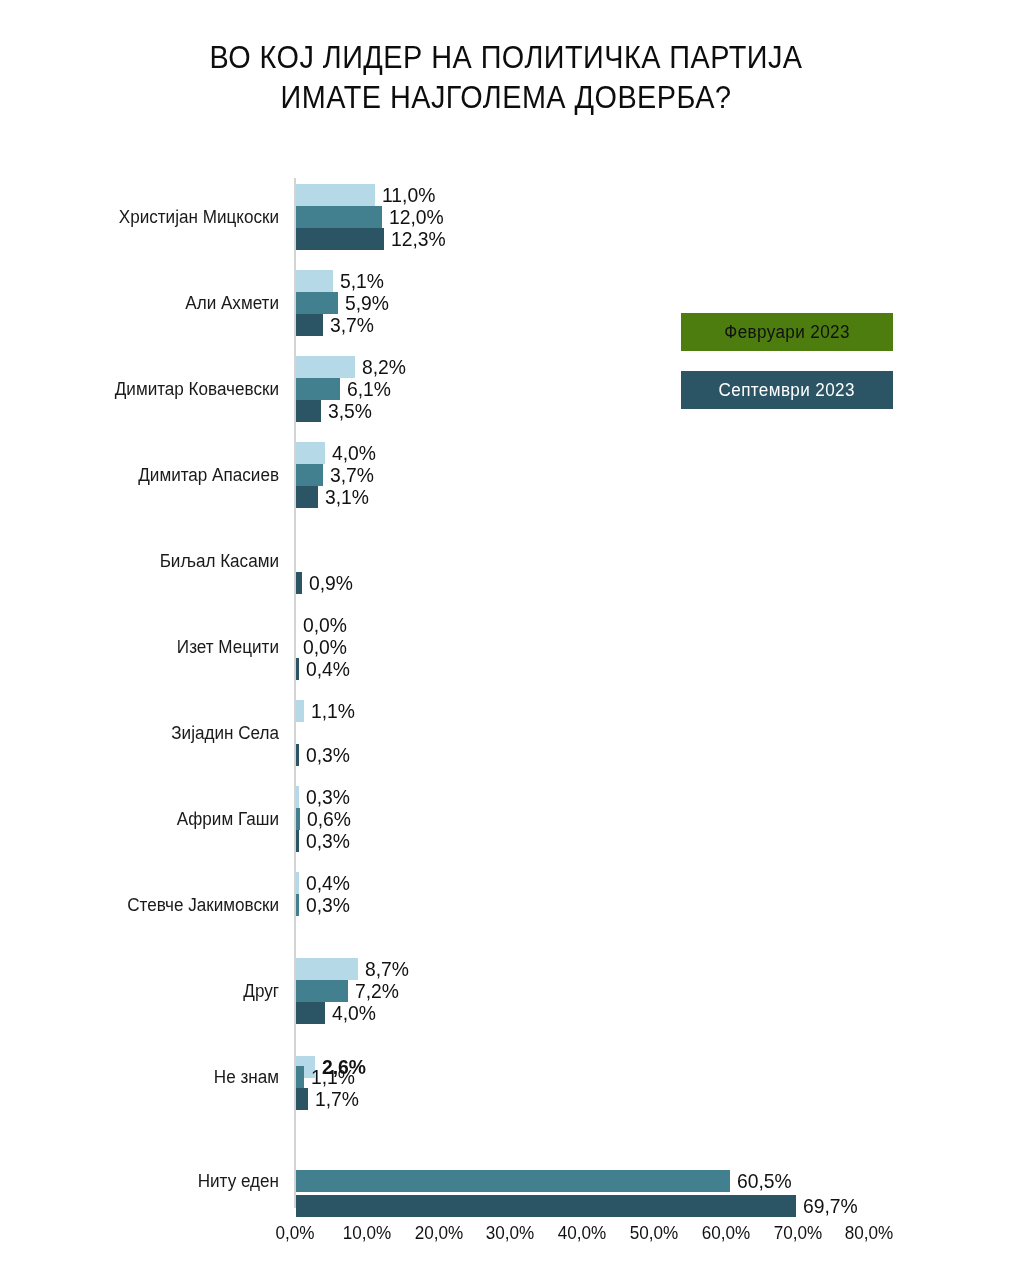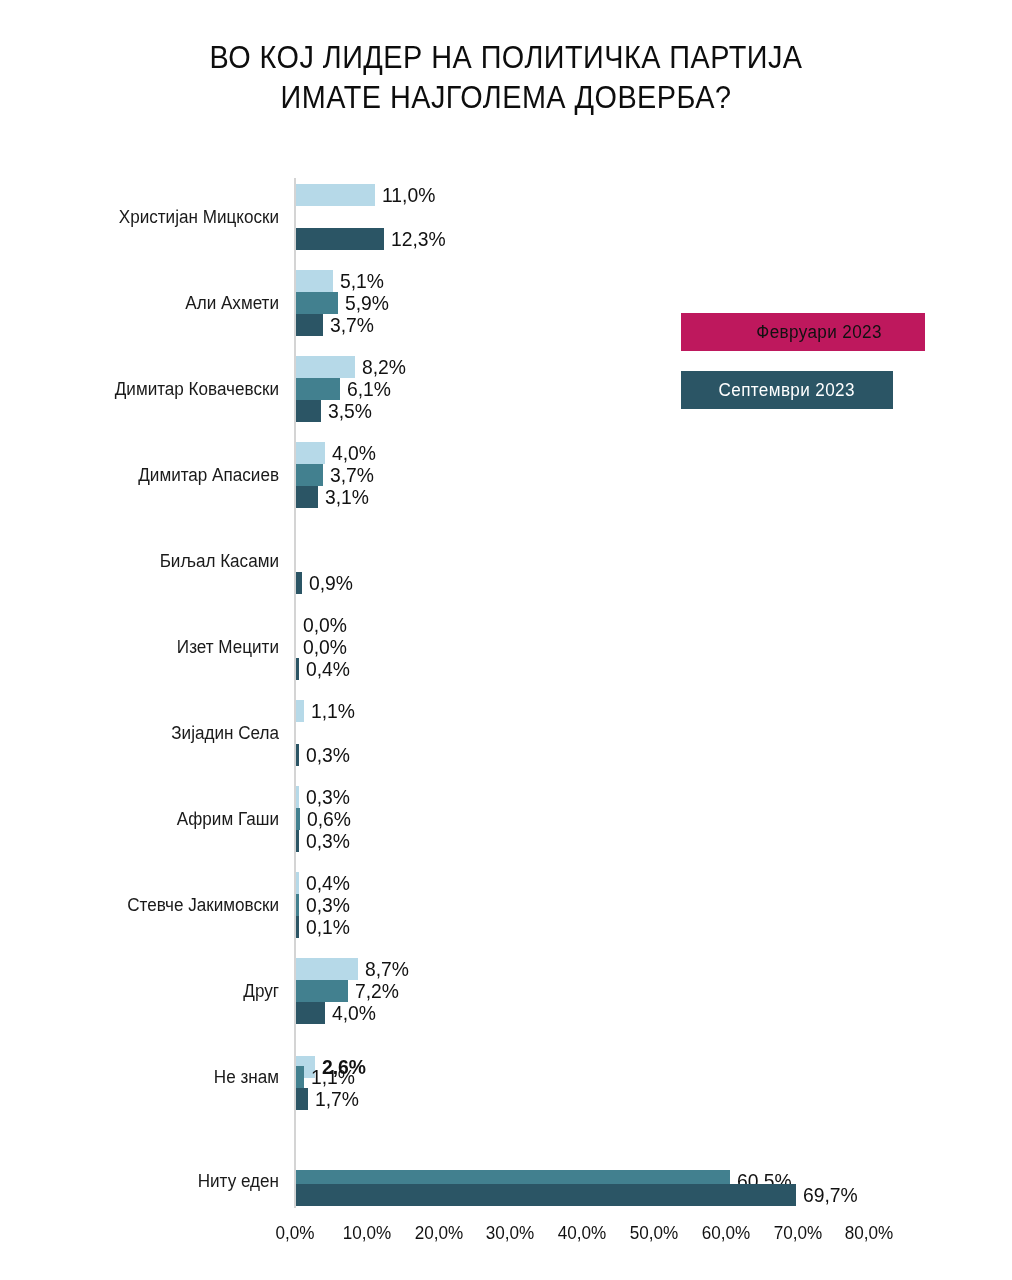--- a/index.html
+++ b/index.html
@@ -136,20 +136,24 @@
 
 <div id="plot">
   <div id="axis-line"></div>
   <div id="bars-container">
       <div class="cat-group" style="top: 184px; height: 66px;">
         <div class="cat-label" style="top: 23px;">Христијан Мицкоски</div>
         <div class="bar-row" style="top: 0px; width: 700px;">
           <div class="bar" style="width: 78.98px; background: rgb(182, 217, 232);"></div>
           <div class="bar-value" style="left: 85.98px;">11,0%</div>
         </div>
+        <div class="bar-row" style="top: 22px; width: 700px;">
+          <div class="bar" style="width: 86.16px; background: rgb(66, 128, 143);"></div>
+          <div class="bar-value" style="left: 93.16px;">12,0%</div>
+        </div>
         <div class="bar-row" style="top: 44px; width: 700px;">
           <div class="bar" style="width: 88.314px; background: rgb(43, 85, 101);"></div>
           <div class="bar-value" style="left: 95.314px;">12,3%</div>
         </div>
       </div>
       <div class="cat-group" style="top: 270px; height: 66px;">
         <div class="cat-label" style="top: 23px;">Али Ахмети</div>
         <div class="bar-row" style="top: 0px; width: 700px;">
           <div class="bar" style="width: 36.618px; background: rgb(182, 217, 232);"></div>
           <div class="bar-value" style="left: 43.618px;">5,1%</div>
@@ -241,24 +245,20 @@
       </div>
       <div class="cat-group" style="top: 872px; height: 66px;">
         <div class="cat-label" style="top: 23px;">Стевче Јакимовски</div>
         <div class="bar-row" style="top: 0px; width: 700px;">
           <div class="bar" style="width: 3px; background: rgb(182, 217, 232);"></div>
           <div class="bar-value" style="left: 10px;">0,4%</div>
         </div>
         <div class="bar-row" style="top: 22px; width: 700px;">
           <div class="bar" style="width: 3px; background: rgb(66, 128, 143);"></div>
           <div class="bar-value" style="left: 10px;">0,3%</div>
-        </div>
-        <div class="bar-row" style="top: 44px; width: 700px;">
-          <div class="bar" style="width: 3px; background: rgb(43, 85, 101);"></div>
-          <div class="bar-value" style="left: 10px;">0,1%</div>
         </div>
       </div>
       <div class="cat-group" style="top: 958px; height: 66px;">
         <div class="cat-label" style="top: 23px;">Друг</div>
         <div class="bar-row" style="top: 0px; width: 700px;">
           <div class="bar" style="width: 62.466px; background: rgb(182, 217, 232);"></div>
           <div class="bar-value" style="left: 69.466px;">8,7%</div>
         </div>
         <div class="bar-row" style="top: 22px; width: 700px;">
           <div class="bar" style="width: 51.696px; background: rgb(66, 128, 143);"></div>
@@ -283,30 +283,30 @@
           <div class="bar" style="width: 12.206px; background: rgb(43, 85, 101);"></div>
           <div class="bar-value" style="left: 19.206px;">1,7%</div>
         </div>
       </div>
       <div class="cat-group" style="top: 1148px; height: 66px;">
         <div class="cat-label" style="top: 23px;">Ниту еден</div>
         <div class="bar-row" style="top: 22px; width: 700px;">
           <div class="bar" style="width: 434.39px; background: rgb(66, 128, 143);"></div>
           <div class="bar-value" style="left: 441.39px;">60,5%</div>
         </div>
-        <div class="bar-row" style="top: 36px; width: 700px;">
+        <div class="bar-row" style="top: 47px; width: 700px;">
           <div class="bar" style="width: 500.446px; background: rgb(43, 85, 101);"></div>
           <div class="bar-value" style="left: 507.446px;">69,7%</div>
         </div>
       </div>
     </div>
 </div>
 
 <div id="legend">
-    <div class="legend-item" style="background: #be185d; padding-left: 32px;">
+    <div class="legend-item" style="background: #4d7c0f;">
       <span class="legend-label" style="color: rgb(17, 17, 17);">Февруари 2023</span>
     </div>
     <div class="legend-item" style="background: rgb(43, 85, 101);">
       <span class="legend-label" style="color: rgb(255, 255, 255);">Септември 2023</span>
     </div>
   </div>
 
 <div id="x-axis">
     <div class="x-tick" style="left: 295px;">0,0%</div>
     <div class="x-tick" style="left: 366.8px;">10,0%</div>

